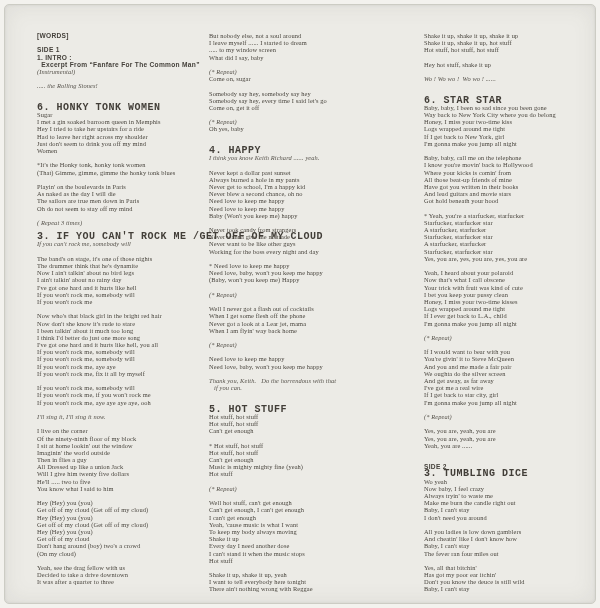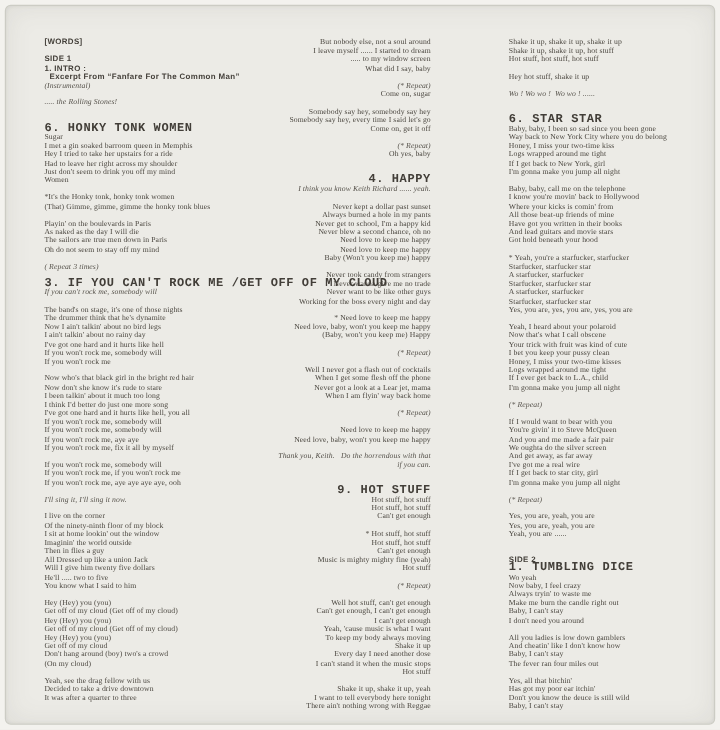--- a/index.html
+++ b/index.html
@@ -13,21 +13,21 @@
     background:#ecebe6;
     border:1px solid #ccccc4;
     border-radius:5px;
     box-shadow:inset 0 0 22px rgba(90,88,78,0.10), inset 0 0 3px rgba(90,88,78,0.12);
   }
   .col{
     position:absolute;top:27px;
     color:#4a463f;
   }
   .col1{left:32px;width:165px;}
-  .col2{left:204px;width:150px;text-align:right;}
+  .col2{left:204px;width:150px;}
   .col3{left:419px;width:160px;}
   .ln{
     height:7.2px;line-height:7.2px;
     font-size:6.4px;
     white-space:nowrap;
     letter-spacing:0.1px;
   }
   .ln.b{height:7.2px;}
   .ln.i{font-style:italic;color:#55514a;}
   .ln.h{
@@ -168,21 +168,21 @@
       <div class="ln b">&nbsp;</div>
       <div class="ln i">(* Repeat)</div>
       <div class="ln b">&nbsp;</div>
       <div class="ln n">Need love to keep me happy</div>
       <div class="ln n">Need love, baby, won't you keep me happy</div>
       <div class="ln b">&nbsp;</div>
       <div class="ln i">Thank you, Keith. &nbsp; Do the horrendous with that</div>
       <div class="ln i">&nbsp;&nbsp;&nbsp;if you can.</div>
       <div class="ln b">&nbsp;</div>
       <div class="ln b">&nbsp;</div>
-      <div class="ln h">9. HOT  STUFF</div>
+      <div class="ln h">5. HOT  STUFF</div>
       <div class="ln n">Hot stuff, hot stuff</div>
       <div class="ln n">Hot stuff, hot stuff</div>
       <div class="ln n">Can't get enough</div>
       <div class="ln b">&nbsp;</div>
       <div class="ln n">* Hot stuff, hot stuff</div>
       <div class="ln n">Hot stuff, hot stuff</div>
       <div class="ln n">Can't get enough</div>
       <div class="ln n">Music is mighty mighty fine (yeah)</div>
       <div class="ln n">Hot stuff</div>
       <div class="ln b">&nbsp;</div>
@@ -257,21 +257,21 @@
       <div class="ln n">I'm gonna make you jump all night</div>
       <div class="ln b">&nbsp;</div>
       <div class="ln i">(* Repeat)</div>
       <div class="ln b">&nbsp;</div>
       <div class="ln n">Yes, you are, yeah, you are</div>
       <div class="ln n">Yes, you are, yeah, you are</div>
       <div class="ln n">Yeah, you are ......</div>
       <div class="ln b">&nbsp;</div>
       <div class="ln b">&nbsp;</div>
       <div class="ln h2">SIDE  2</div>
-      <div class="ln h">1. TUMBLING DICE</div>
+      <div class="ln h">3. TUMBLING DICE</div>
       <div class="ln n">Wo yeah</div>
       <div class="ln n">Now baby, I feel crazy</div>
       <div class="ln n">Always tryin' to waste me</div>
       <div class="ln n">Make me burn the candle right out</div>
       <div class="ln n">Baby, I can't stay</div>
       <div class="ln n">I don't need you around</div>
       <div class="ln b">&nbsp;</div>
       <div class="ln n">All you ladies is low down gamblers</div>
       <div class="ln n">And cheatin' like I don't know how</div>
       <div class="ln n">Baby, I can't stay</div>

